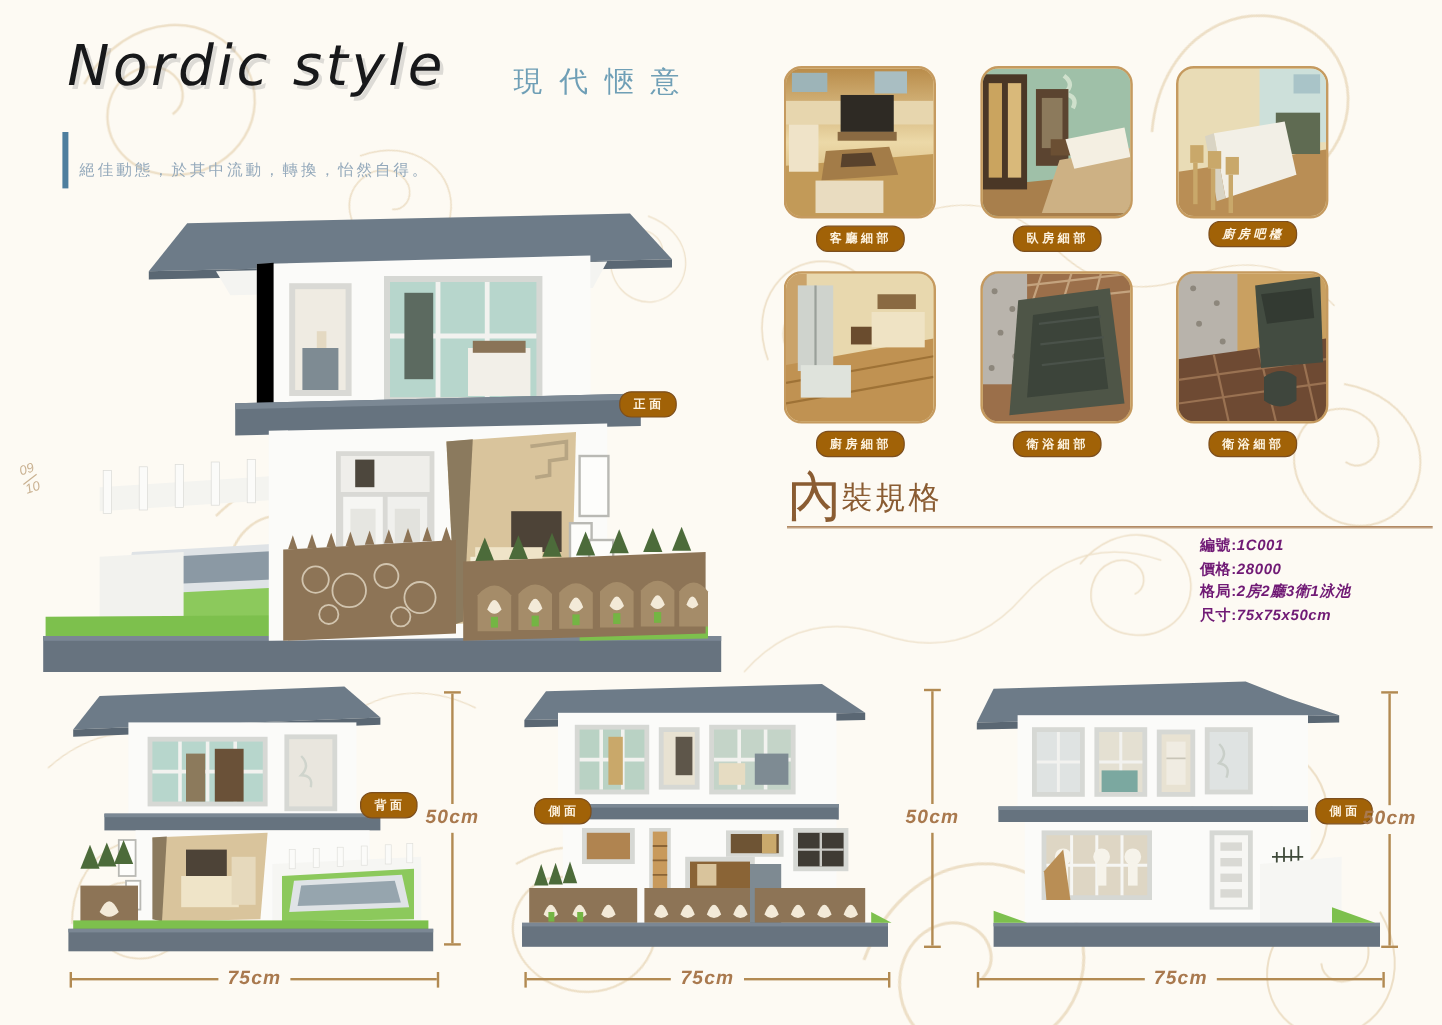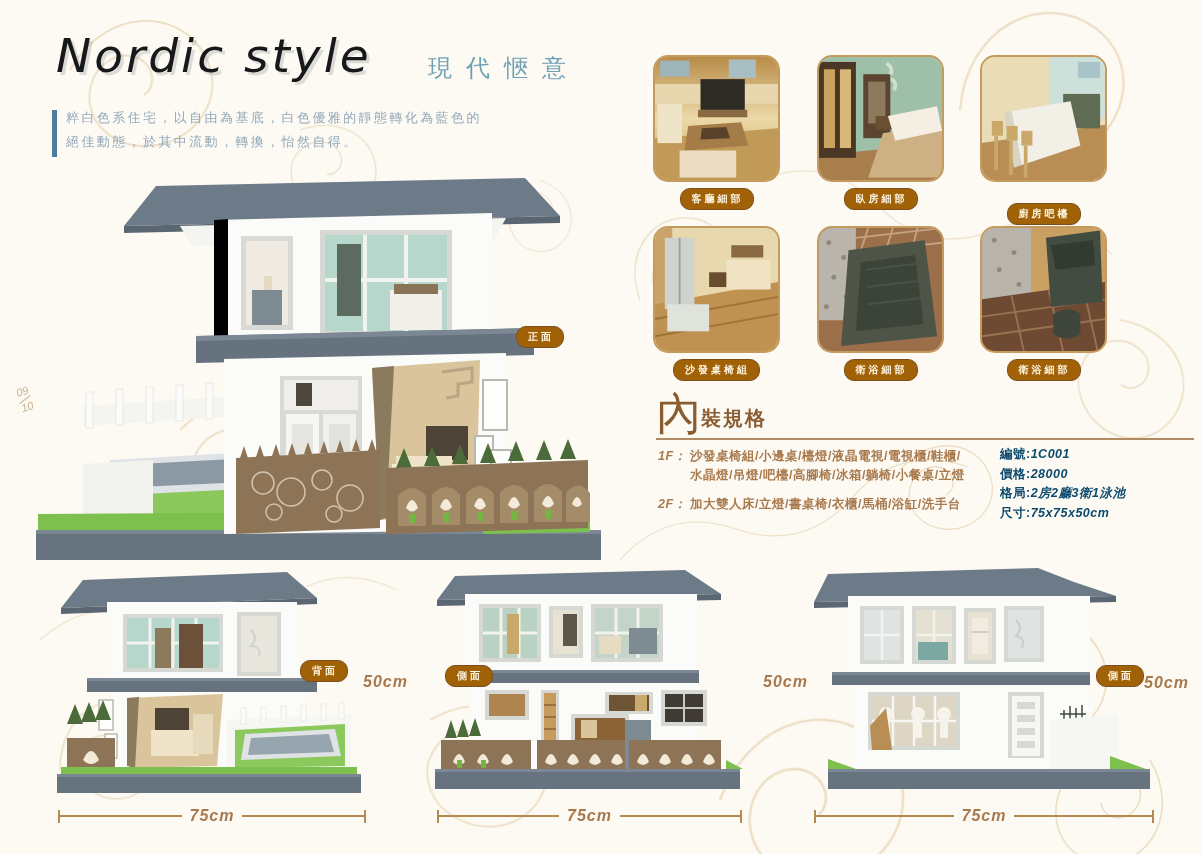--- a/index.html
+++ b/index.html
@@ -46,30 +46,30 @@
   .photo-card {
     width:127px; height:127px; border:2px solid #c59a5f; border-radius:15px;
     overflow:hidden; background:#e6cf9b;
   }
   .photo-card svg { display:block; width:100%; height:100%; }
   .photo-label { text-align:center; width:127px; }
 
   
   .spec-head { left:656px; top:394px; color:#8a5c32; display:flex; align-items:flex-end; }
   .spec-head .big  { font-size:45px; line-height:40px; font-weight:500; }
-  .spec-head .rest { font-size:20px; font-weight:700; letter-spacing:2px; padding-bottom:2px;text-align:right; }
+  .spec-head .rest { font-size:26px; font-weight:400; letter-spacing:2px; padding-bottom:2px;text-align:right; }
   .spec-rule { left:656px; top:438px; width:538px; height:2px; background:#a5754a; opacity:.85; }
   .spec-floors { left:658px; top:447px; width:335px; color:#a97a4d; font-size:12.5px; font-weight:700; letter-spacing:.5px; line-height:19px; }
   .floor-row { display:flex; margin-bottom:10px; }
   .floor-label { width:32px; font-style:italic; flex:0 0 32px; }
-  .spec-fields { left:1000px; top:445px; color:#0c4a6e; font-size:12.5px; font-weight:700; letter-spacing:.5px; line-height:19.5px; }
+  .spec-fields { left:1000px; top:445px; color:#701a75; font-size:12.5px; font-weight:700; letter-spacing:.5px; line-height:19.5px; }
   .spec-fields .val { font-style:italic; }
 
   
-  .vdim { display:flex; align-items:center; width:44px; }
+  .vdim { display:flex; flex-direction:column; align-items:center; width:44px; }
   .vdim .cap { width:14px; height:2px; background:#b28a52; }
   .vdim .seg { width:2px; flex:1; background:#b28a52; }
   .hdim { display:flex; flex-direction:row; align-items:center; }
   .hdim .cap { width:2px; height:13px; background:#b28a52; }
   .hdim .seg { height:2px; flex:1; background:#b28a52; }
   .dimlabel { color:#a9794e; font-size:16px; font-weight:700; font-style:italic; letter-spacing:1px; margin:3px 8px; }
 
   svg { display:block; }
 </style>
 </head>
@@ -99,21 +99,21 @@
       <use href="#wv" transform="translate(40,640) rotate(-8)"></use>
       <use href="#wv" transform="translate(760,180) rotate(12)"></use>
       <use href="#wv" transform="translate(620,560) rotate(-15)"></use>
     </g>
   </svg>
 
   <div class="layer title">Nordic style</div>
   <div class="layer subtitle">現代愜意</div>
   <div class="layer desc-bar"></div>
   <div class="layer desc">
-    <span>粹白色系住宅，以自由為基底，白色優雅的靜態轉化為藍色的</span><br>
+    <br>
     <span>絕佳動態，於其中流動，轉換，怡然自得。</span>
   </div>
   <div class="layer pagenum">
     <span>09</span>
     <span class="slash"></span>
     <span>10</span>
   </div>
 
   <svg class="layer" style="left:28px;top:168px;" width="585" height="400" viewBox="0 0 585 400">
 
@@ -369,43 +369,30 @@
           <line x1="82" y1="47" x2="94" y2="100"></line>
       </g>
       <polygon points="52,8 96,2 98,60 56,64" fill="#434c41"></polygon>
       <polygon points="56,14 90,10 92,30 60,34" fill="#333a32"></polygon>
       <path d="M58,70 q12,-8 22,0 l0,16 q-11,8 -22,0 z" fill="#3f463d"></path>
     </svg>
   </div>
 
   <div class="layer photo-label" style="left:653px;top:188px;"><span class="pill">客廳細部</span></div>
   <div class="layer photo-label" style="left:817px;top:188px;"><span class="pill">臥房細部</span></div>
-  <div class="layer photo-label" style="left:980px;top:203px;"><span class="pill">廚房吧檯</span></div>
-  <div class="layer photo-label" style="left:653px;top:359px;"><span class="pill">沙發桌椅組</span></div>
+  <div class="layer photo-label" style="left:980px;top:184px;font-style:italic;"><span class="pill">廚房吧檯</span></div>
+  <div class="layer photo-label" style="left:653px;top:359px;"><span class="pill">廚房細部</span></div>
   <div class="layer photo-label" style="left:817px;top:359px;"><span class="pill">衛浴細部</span></div>
   <div class="layer photo-label" style="left:980px;top:359px;"><span class="pill">衛浴細部</span></div>
 
   <div class="layer spec-head">
     <span class="big">內</span>
     <span class="rest">裝規格</span>
   </div>
   <div class="layer spec-rule"></div>
-  <div class="layer spec-floors">
-    <div class="floor-row">
-      <span class="floor-label">1F：</span>
-      <span>
-        <span>沙發桌椅組/小邊桌/檯燈/液晶電視/電視櫃/鞋櫃/</span><br>
-        <span>水晶燈/吊燈/吧檯/高腳椅/冰箱/躺椅/小餐桌/立燈</span>
-      </span>
-    </div>
-    <div class="floor-row">
-      <span class="floor-label">2F：</span>
-      <span>加大雙人床/立燈/書桌椅/衣櫃/馬桶/浴缸/洗手台</span>
-    </div>
-  </div>
   <div class="layer spec-fields">
     <div><span>編號:</span><span class="val">1C001</span></div>
     <div><span>價格:</span><span class="val">28000</span></div>
     <div><span>格局:</span><span class="val">2房2廳3衛1泳池</span></div>
     <div><span>尺寸:</span><span class="val">75x75x50cm</span></div>
   </div>
 
   <svg class="layer" style="left:55px;top:568px;" width="310" height="225" viewBox="0 0 310 225">
     <polygon points="28,12 232,4 262,30 6,40" fill="#6d7b88"></polygon>
     <polygon points="6,40 262,30 262,36 6,46" fill="#5a6773"></polygon>

